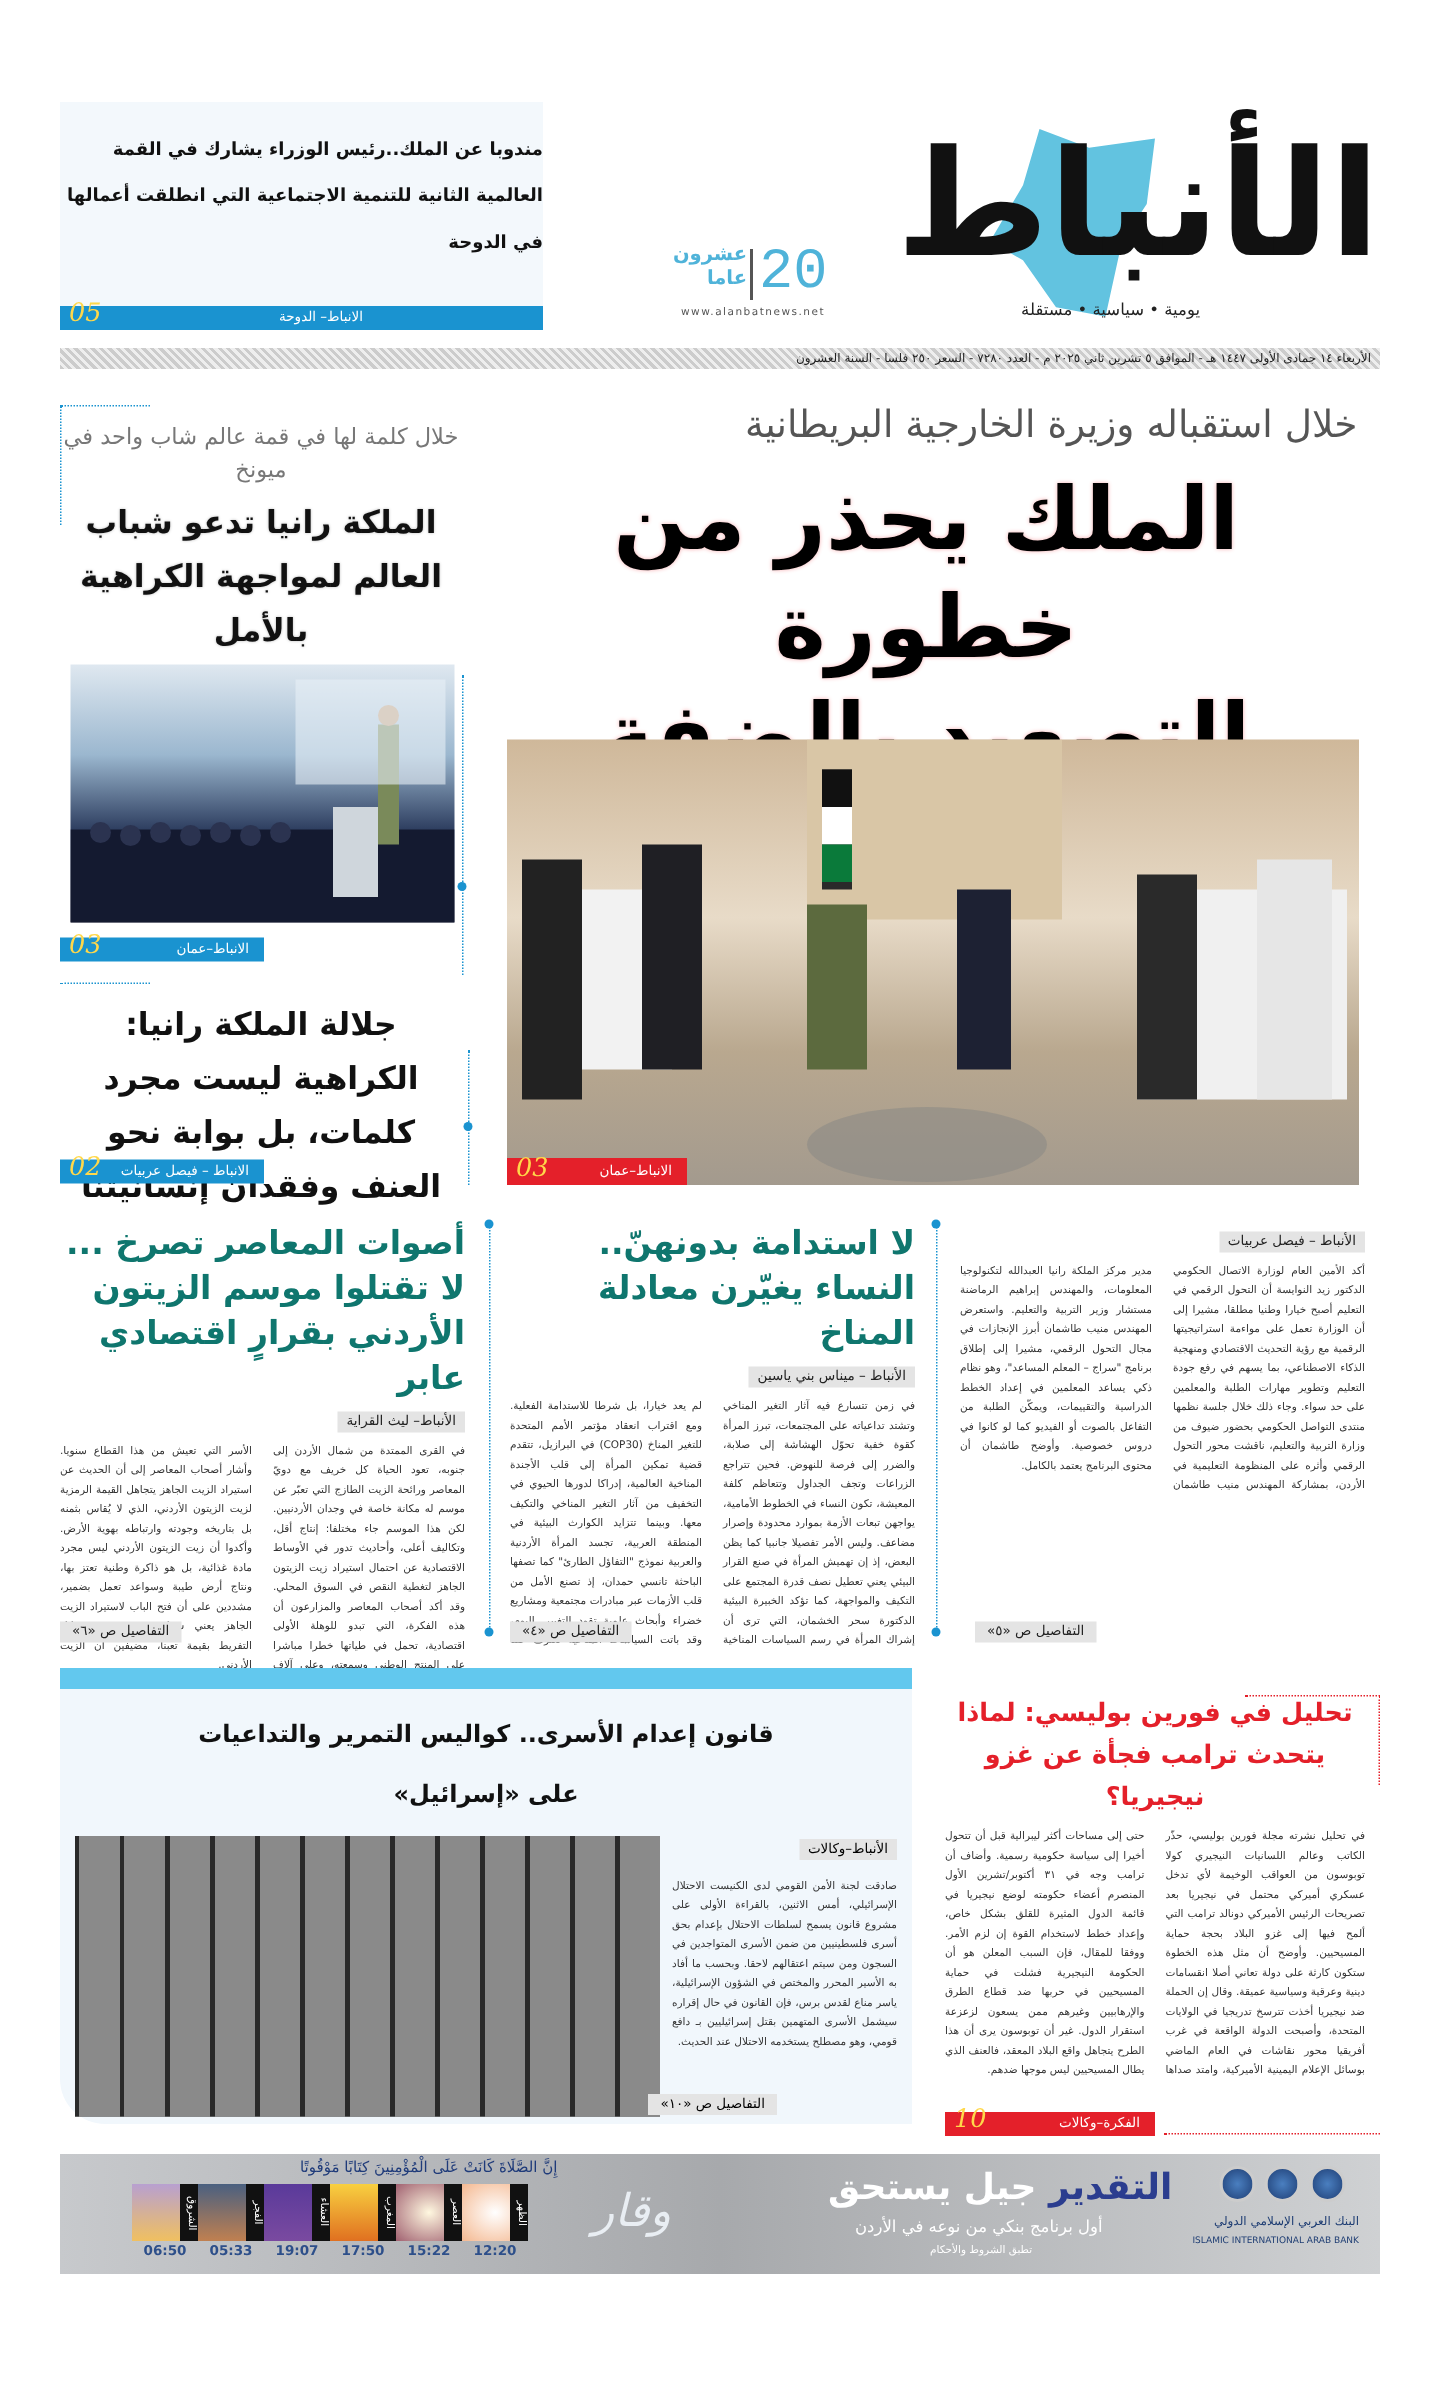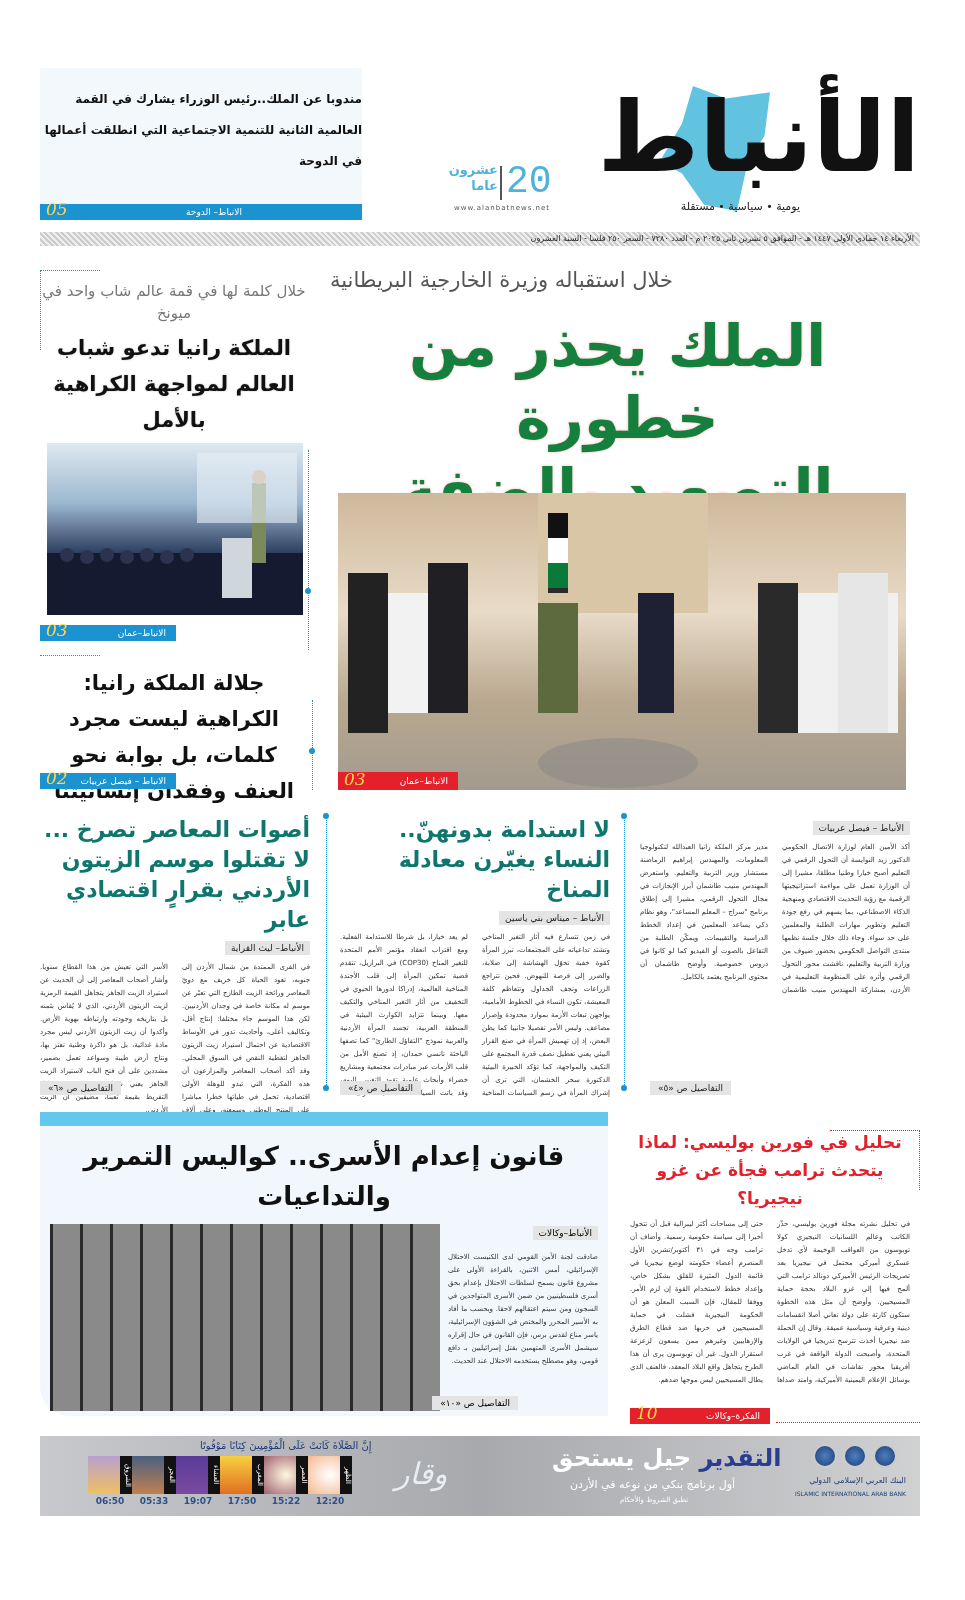--- a/index.html
+++ b/index.html
@@ -15,22 +15,22 @@
 .anniv-bar{position:absolute;left:50px;top:6px;width:2px;height:34px;background:#555}
 .anniv-words{position:absolute;left:0;top:2px;font-size:13px;color:#4fb3d9;text-align:right;width:48px;line-height:16px;font-weight:bold}
 .anniv-url{position:absolute;left:4px;top:44px;font-size:7px;color:#555;direction:ltr;letter-spacing:1px}
 .dateline{left:40px;top:232px;width:880px;height:14px;background:repeating-linear-gradient(45deg,#ccc 0 2px,#eee 2px 4px);font-size:8px;color:#222;padding-right:6px;line-height:14px;text-align:right}
 
 .tl-box{left:40px;top:68px;width:322px;height:152px;background:#f3f8fc}
 .tl-title{position:absolute;top:16px;width:100%;font-size:12px;font-weight:bold;color:#111;line-height:31px}
 .tl-bar{position:absolute;bottom:0;left:0;width:100%;height:16px;background:#1a93d0;color:#fff;font-size:9px;line-height:16px;padding-right:120px}
 .pg-num{position:absolute;left:6px;top:-3px;font-size:17px;font-style:italic;color:#ffd84a;font-family:"DejaVu Serif",serif}
 
-.kicker{left:330px;top:268px;width:575px;text-align:left;font-size:21px;color:#555}
-.main-hl{left:330px;top:310px;width:575px;text-align:center;font-size:58px;font-weight:bold;color:#15803d;line-height:72px;text-shadow:0 0 3px #f7b0b3}
+.kicker{left:330px;top:268px;width:575px;text-align:right;font-size:25px;color:#555}
+.main-hl{left:330px;top:310px;width:575px;text-align:center;font-size:58px;font-weight:bold;color:#000000;line-height:72px;text-shadow:0 0 3px #f7b0b3}
 .main-photo{left:338px;top:493px;width:568px;height:297px;background:linear-gradient(180deg,#cfb89a 0%,#e8dbc8 40%,#b9a88f 70%,#a39a8e 100%);overflow:hidden}
 .photo-label{position:absolute;left:0;bottom:0;width:120px;height:18px;background:#e4202a;color:#fff;font-size:9px;line-height:18px;padding-right:10px}
 .photo-label .pg-num{top:-2px}
 
 .q-kicker{left:40px;top:280px;width:268px;text-align:center;font-size:15px;color:#777;line-height:22px}
 .q-title{left:40px;top:330px;width:268px;text-align:center;font-size:21px;font-weight:bold;color:#111;line-height:36px;text-shadow:0 0 2px #bbb}
 .q-photo{left:47px;top:443px;width:256px;height:172px;background:linear-gradient(180deg,#dfe8f0 0%,#9bb7cf 35%,#2a3a5c 65%,#10162b 100%)}
 .q-bar{left:40px;top:625px;width:136px;height:16px;background:#1a93d0;color:#fff;font-size:9px;line-height:16px;padding-right:10px}
 .q2-title{left:40px;top:665px;width:268px;text-align:center;font-size:21px;font-weight:bold;color:#111;line-height:36px}
 .q2-bar{left:40px;top:773px;width:136px;height:16px;background:#1a93d0;color:#fff;font-size:9px;line-height:16px;padding-right:10px}
@@ -40,21 +40,21 @@
 .col{top:815px;width:270px;height:280px}
 .col-title{width:100%;font-size:22px;font-weight:bold;color:#0f766e;line-height:30px}
 .byline{display:inline-block;background:#e4e4e4;font-size:9px;color:#222;padding:2px 6px;margin-top:6px}
 .body-text{font-size:7px;color:#333;line-height:13px;text-align:justify;column-count:2;column-gap:14px;margin-top:6px}
 .details{position:absolute;bottom:0;font-size:9px;background:#e4e4e4;padding:2px 8px;color:#222}
 .col-line{position:absolute;top:815px;width:1px;height:270px;border-left:1px dotted #1a93d0}
 .dot{position:absolute;width:6px;height:6px;border-radius:50%;background:#1a93d0}
 
 .bt-top{left:40px;top:1112px;width:568px;height:14px;background:#62c8ee}
 .bt-box{left:40px;top:1126px;width:568px;height:290px;background:#f1f7fc;border-bottom-left-radius:30px}
-.bt-title{position:absolute;top:10px;width:100%;text-align:center;font-size:26px;font-weight:bold;color:#111;line-height:40px}
+.bt-title{position:absolute;top:10px;width:100%;text-align:center;font-size:16px;font-weight:bold;color:#111;line-height:40px}
 .bt-photo{position:absolute;left:10px;top:98px;width:390px;height:187px;background:repeating-linear-gradient(90deg,#2a2a2a 0 3px,#8a8a8a 3px 30px),linear-gradient(180deg,#666,#222)}
 .bt-byline{position:absolute;right:10px;top:100px;font-size:9px;background:#e4e4e4;padding:2px 6px}
 .bt-text{position:absolute;right:10px;top:125px;width:150px;font-size:7px;line-height:13px;color:#333;text-align:justify}
 .bt-details{position:absolute;right:90px;bottom:6px;font-size:9px;background:#e4e4e4;padding:2px 8px}
 .nig-title{left:630px;top:1128px;width:280px;text-align:center;font-size:17px;font-weight:bold;color:#e4202a;line-height:28px}
 .nig-text{left:630px;top:1218px;width:280px;font-size:7px;line-height:13px;color:#333;text-align:justify;column-count:2;column-gap:14px}
 .nig-bar{left:630px;top:1408px;width:140px;height:16px;background:#e4202a;color:#fff;font-size:9px;line-height:16px;padding-right:10px}
 
 .ad{left:40px;top:1436px;width:880px;height:80px;background:linear-gradient(90deg,#c7c9cc 0%,#a7a9ac 50%,#cfd1d3 100%)}
 .ad-verse{position:absolute;left:160px;top:4px;font-size:10px;color:#1f3b7a}

